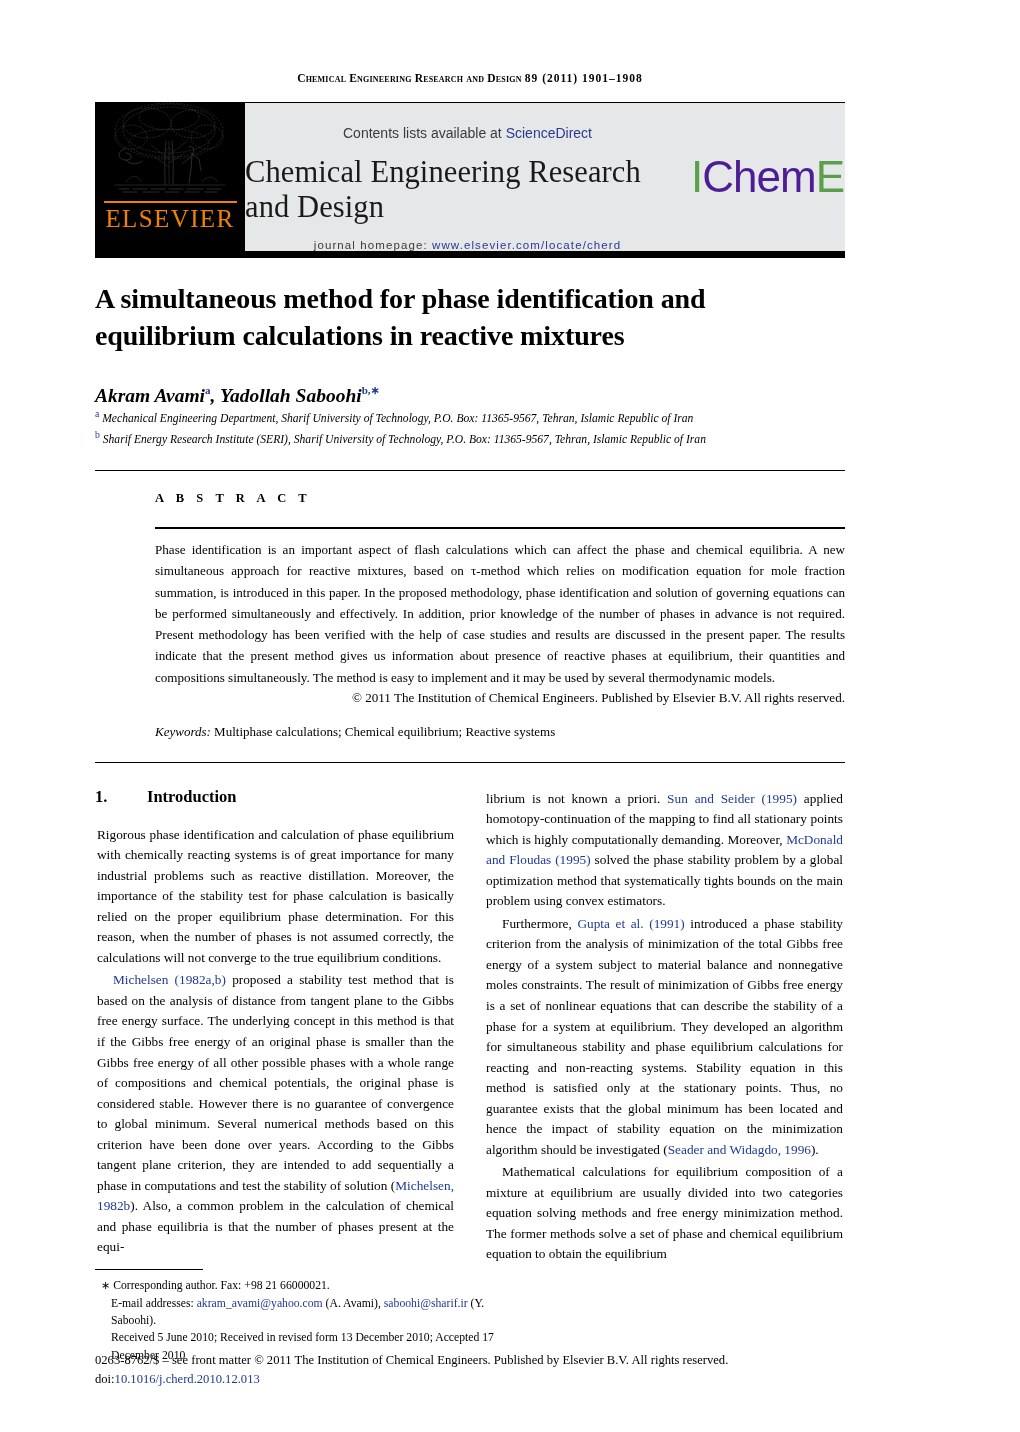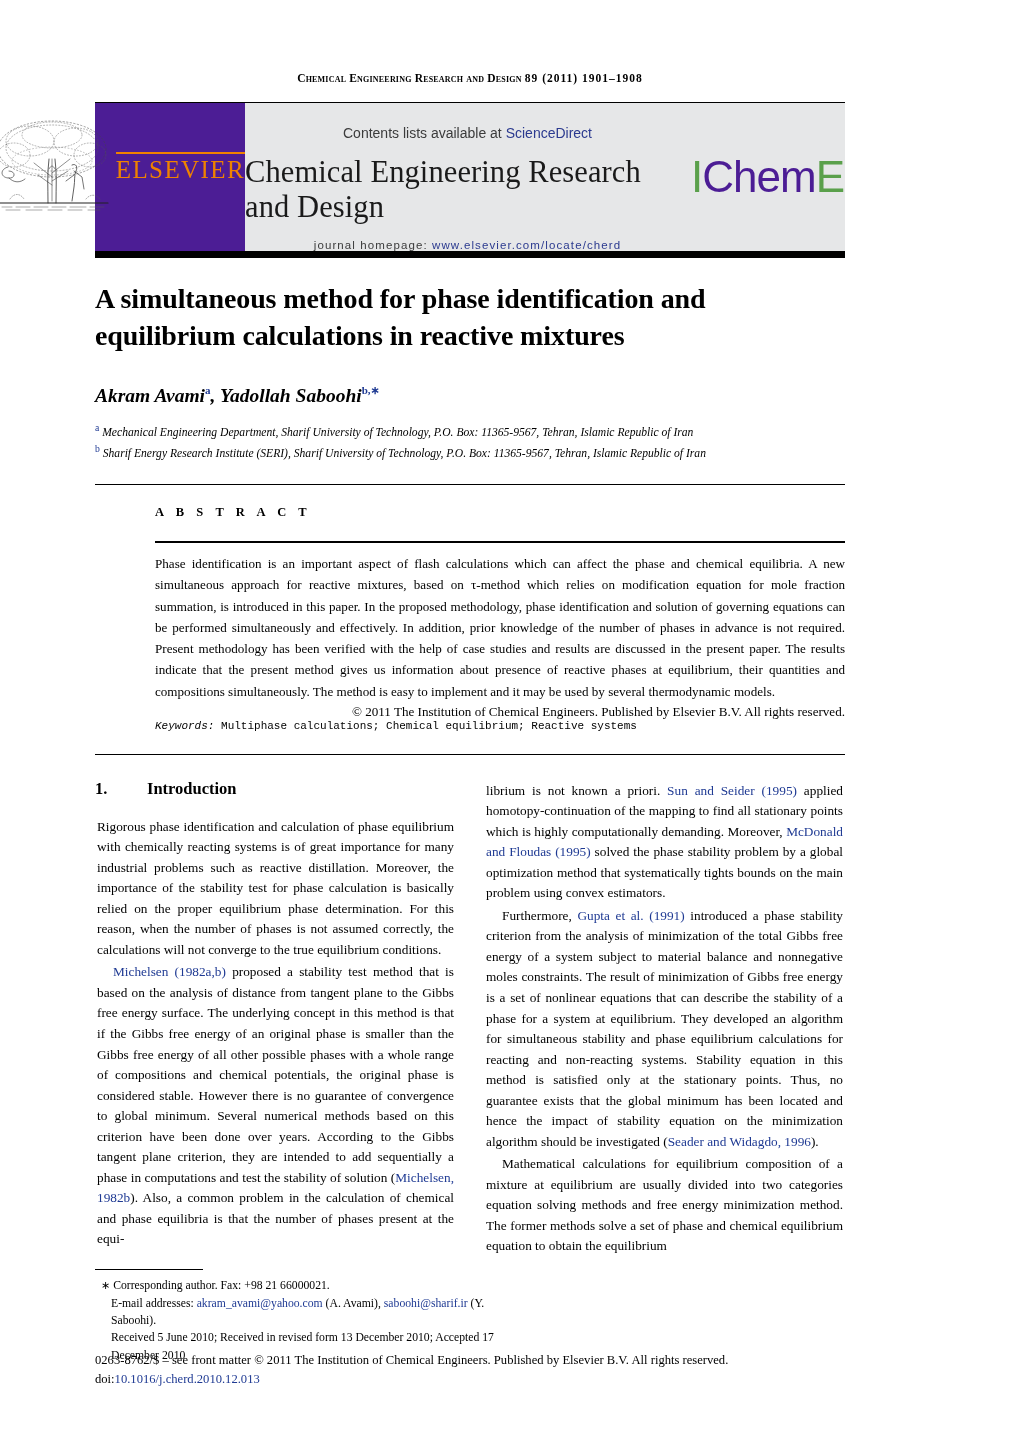--- a/index.html
+++ b/index.html
@@ -44,25 +44,25 @@
   .banner {
     display: flex;
     align-items: stretch;
     height: 148px;
     margin-top: 0px;
   }
   .elsevier-logo {
     width: 150px;
     flex: 0 0 150px;
     display: flex;
-    flex-direction: row;
+    flex-direction: column;
     align-items: center;
     justify-content: flex-end;
     padding-bottom: 20px;
-    background: #4c1d95;
+    background: #000000;
   }
   .tree-wrap { width: 126px; height: 104px; }
   .elsevier-word {
     font-family: "Liberation Serif", serif;
     color: #ef8200;
     font-size: 25px;
     letter-spacing: 1.4px;
     line-height: 1;
     padding-top: 3px;
     border-top: 2px solid #ef8200;
@@ -131,21 +131,20 @@
   }
   .authors {
     font-family: "Liberation Serif", serif;
     font-size: 19.5px;
     font-weight: bold;
     font-style: italic;
     margin-top: 30px;
   }
   .authors sup { font-size: 11px; color: #1f3a93; font-style: normal; font-weight: bold; }
   .affils {
-    margin-top: 14px;
     font-size: 11.6px;
     font-style: italic;
     line-height: 1.45;
     font-family: "Liberation Serif", serif;
   }
   .affils sup { color: #1f3a93; font-style: normal; }
 
   .rule-mid { border-top: 1.6px solid #000; margin-top: 22px; }
 
   
@@ -169,22 +168,23 @@
     text-align: justify;
     font-family: "Liberation Serif", serif;
   }
   .abs-copy {
     font-size: 13.1px;
     text-align: right;
     margin-top: 2px;
     font-family: "Liberation Serif", serif;
   }
   .keywords {
-    font-size: 11px;
-    font-family: Liberation Mono, monospace;
+    font-size: 13px;
+    margin-top: 18px;
+    font-family: Liberation Serif, serif;
   }
   .keywords .kw-label { font-style: italic; font-weight: normal; }
 
   .rule-after-abs { border-top: 1.6px solid #000; margin-top: 22px; }
 
   
   .cols {
     display: flex;
     gap: 28px;
     padding-top: 24px;

